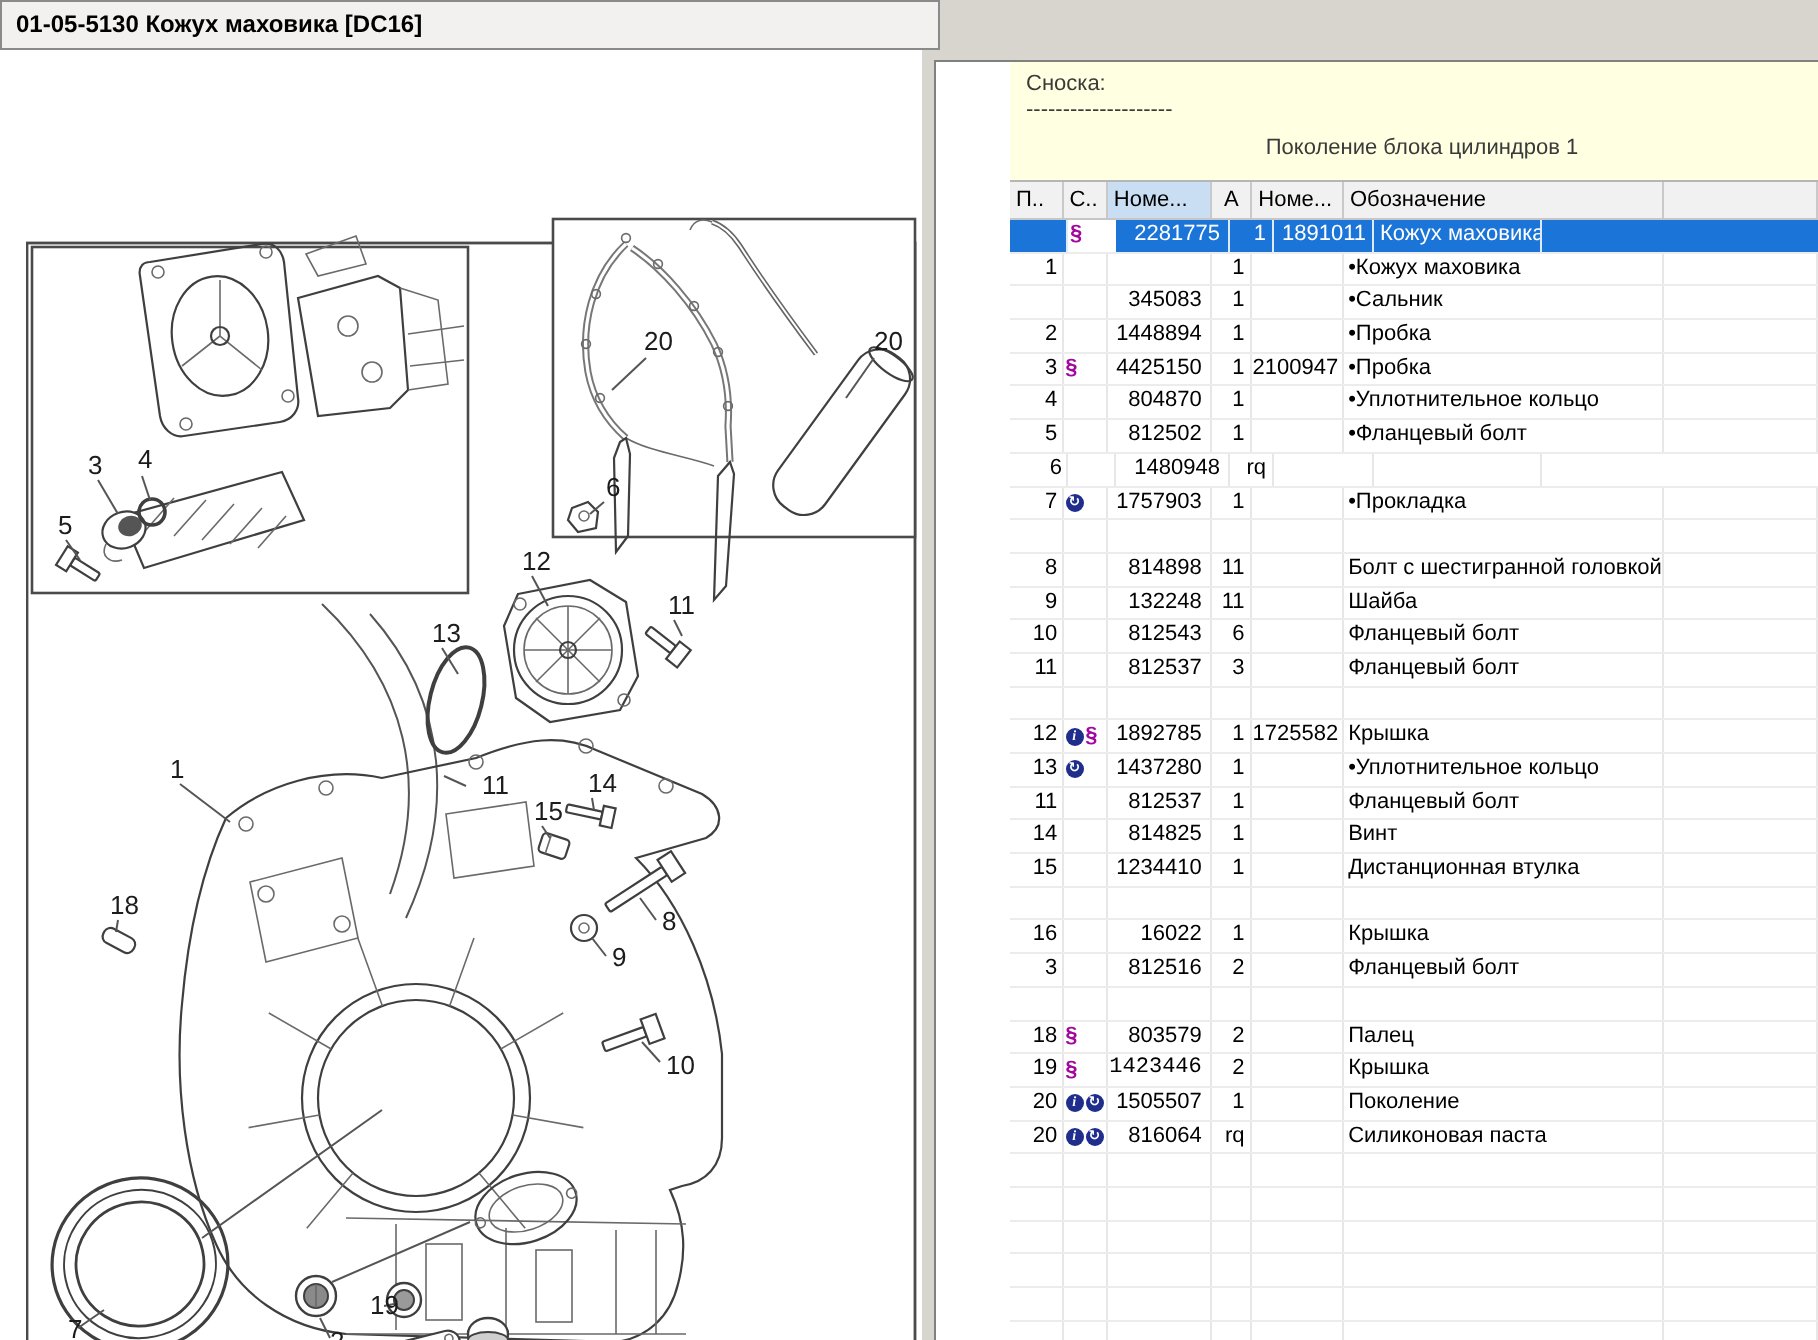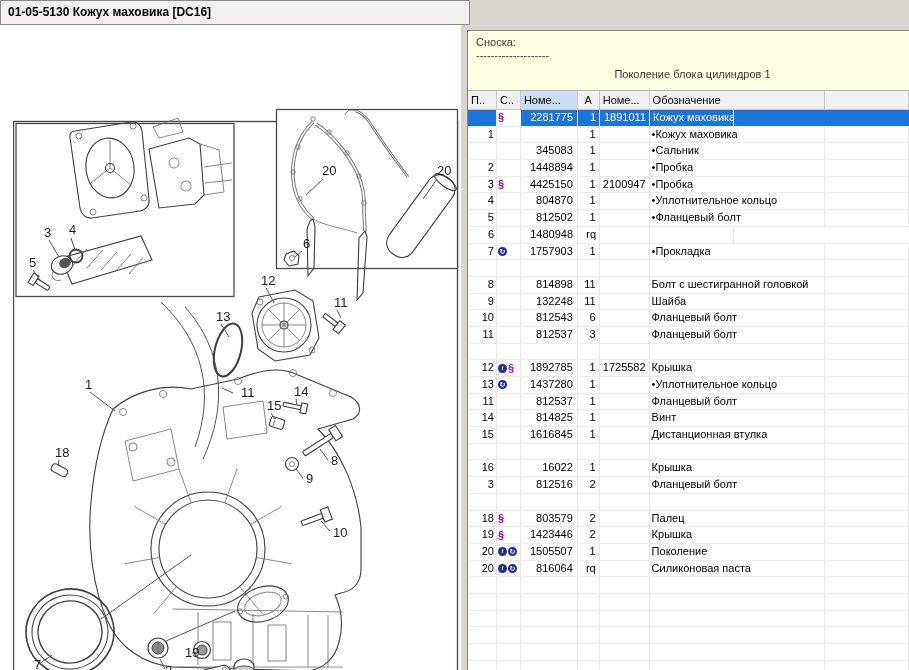--- a/index.html
+++ b/index.html
@@ -7,21 +7,21 @@
   .screen{position:relative;width:909px;height:670px;background:#d8d5ce;overflow:hidden;}
   
   .titlebar{position:absolute;left:0;top:0;width:470px;height:25px;background:#f2f1ef;
     border:1px solid #8a8a8a;box-sizing:border-box;line-height:23px;padding-left:7px;
     font-size:12px;font-weight:bold;color:#000;}
   
   .left-area{position:absolute;left:0;top:25px;width:461px;height:645px;background:#ffffff;}
   .diagram-svg{position:absolute;left:13px;top:82px;}
   
   .right-panel{position:absolute;left:467px;top:30px;width:442px;height:640px;background:#ffffff;
-    border-top:1px solid #808080;border-left:1px solid #808080;box-sizing:border-box;overflow:hidden;}
+    border-top:1px solid #808080;border-left:1px solid #808080;box-sizing:border-box;overflow:hidden;padding-left:37px;}
   .note{background:#ffffe1;height:60px;padding:5px 0 0 8px;box-sizing:border-box;
     font-size:11px;color:#3a3a3a;border-bottom:1px solid #b6b6b6;}
   .note div{line-height:13px;}
   .note .note-text{margin-top:6px;text-align:center;}
   .grid-header{display:flex;height:19px;background:#f1f1f1;border-bottom:1px solid #c6c6c6;
     font-size:11px;color:#000;box-sizing:border-box;}
   .gh-cell{box-sizing:border-box;border-right:1px solid #c9c9c9;line-height:18px;padding-left:3px;
     overflow:hidden;white-space:nowrap;}
   .gh-cell.sorted{background:#c9def2;}
   .gh-cell.center{text-align:center;padding-left:0;}
@@ -488,21 +488,21 @@
           <div class="cell c-ic" style="width: 24px;"></div>
           <div class="cell c-part" style="width: 57px;">814825</div>
           <div class="cell c-qty" style="width: 22px;">1</div>
           <div class="cell c-ref" style="width: 50px;"></div>
           <div class="cell c-desc" style="width: 176px;">Винт</div>
           <div class="cell c-extra" style="width: 84px;"></div>
         </div>
         <div class="row">
           <div class="cell c-pos" style="width: 29px;">15</div>
           <div class="cell c-ic" style="width: 24px;"></div>
-          <div class="cell c-part" style="width: 57px;">1616845</div>
+          <div class="cell c-part" style="width: 57px;">1234410</div>
           <div class="cell c-qty" style="width: 22px;">1</div>
           <div class="cell c-ref" style="width: 50px;"></div>
           <div class="cell c-desc" style="width: 176px;">Дистанционная втулка</div>
           <div class="cell c-extra" style="width: 84px;"></div>
         </div>
         <div class="row">
           <div class="cell c-pos" style="width: 29px;"></div>
           <div class="cell c-ic" style="width: 24px;"></div>
           <div class="cell c-part" style="width: 57px;"></div>
           <div class="cell c-qty" style="width: 22px;"></div>
@@ -546,21 +546,21 @@
           <div class="cell c-qty" style="width: 22px;">2</div>
           <div class="cell c-ref" style="width: 50px;"></div>
           <div class="cell c-desc" style="width: 176px;">Палец</div>
           <div class="cell c-extra" style="width: 84px;"></div>
         </div>
         <div class="row">
           <div class="cell c-pos" style="width: 29px;">19</div>
           <div class="cell c-ic" style="width: 24px;">
             <span class="sym-section">§</span>
           </div>
-          <div class="cell c-part" style="width: 57px;">1423446</div>
+          <div class="cell c-part" style="width: 57px; font-family: Liberation Mono, monospace;">1423446</div>
           <div class="cell c-qty" style="width: 22px;">2</div>
           <div class="cell c-ref" style="width: 50px;"></div>
           <div class="cell c-desc" style="width: 176px;">Крышка</div>
           <div class="cell c-extra" style="width: 84px;"></div>
         </div>
         <div class="row">
           <div class="cell c-pos" style="width: 29px;">20</div>
           <div class="cell c-ic" style="width: 24px;">
             <span class="ic-info">i</span>
             <span class="ic-swap">↻</span>

